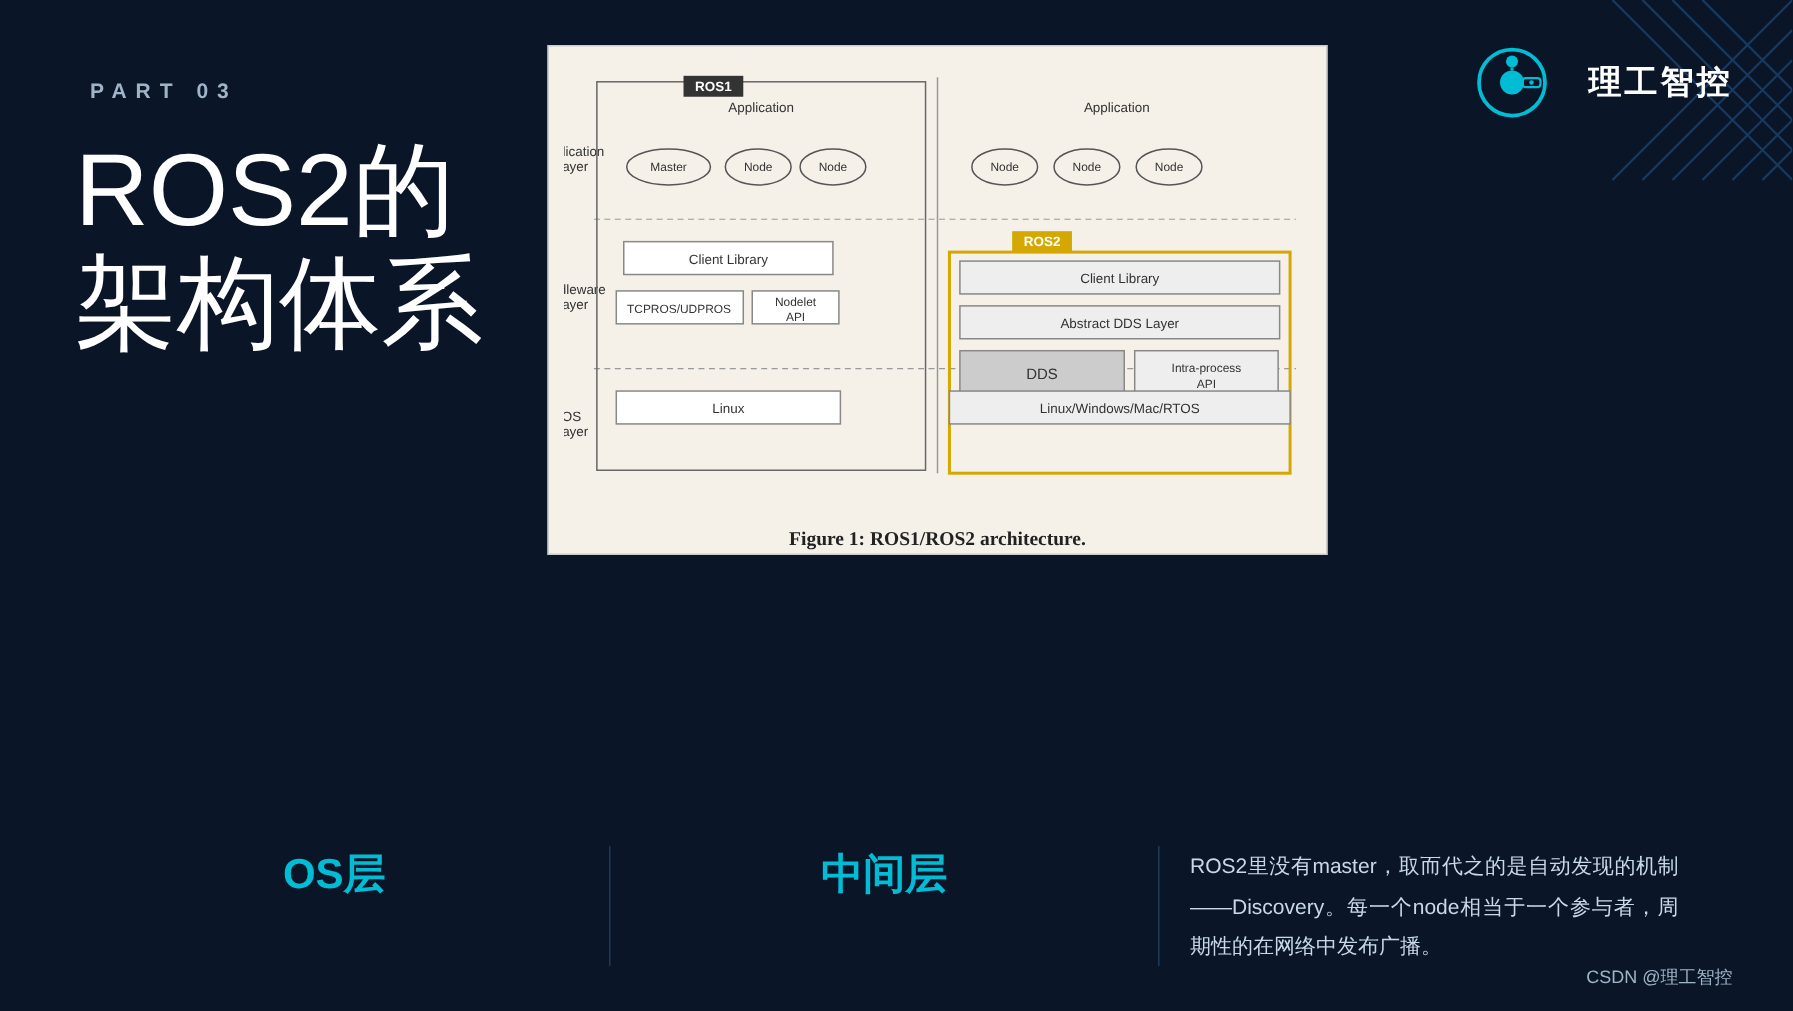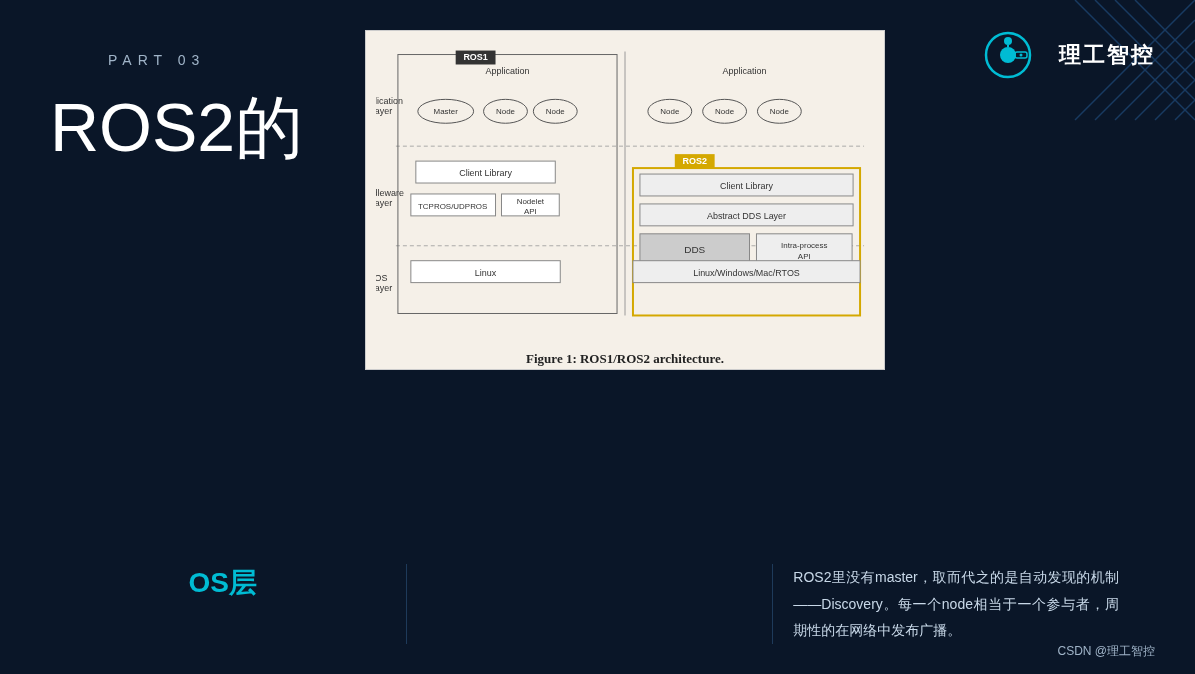--- a/index.html
+++ b/index.html
@@ -24,22 +24,21 @@
     }
 
     
     .part-label {
       position: absolute;
       top: 52px;
       left: 60px;
       font-size: 14px;
       letter-spacing: 6px;
       color: #a0b4c8;
-      font-weight: 400;
-      margin-left: 48px;
+      font-weight: 700;
     }
 
     
     .main-title {
       position: absolute;
       top: 90px;
       left: 50px;
       font-size: 68px;
       font-weight: 400;
       line-height: 1.1;
@@ -165,20 +164,21 @@
     <line x1="100" y1="0" x2="200" y2="100"></line>
     <line x1="120" y1="0" x2="200" y2="80"></line>
     <line x1="140" y1="0" x2="200" y2="60"></line>
   </g>
 </svg>
 
 <div class="part-label">PART   03</div>
 
 <div class="main-title">
   <div>ROS2的</div>
+  <div>架构体系</div>
 </div>
 
 <div class="logo-area">
   <svg class="logo-icon" viewBox="0 0 50 50" xmlns="http://www.w3.org/2000/svg">
     <circle cx="25" cy="25" r="22" stroke="#00bcd4" stroke-width="2.5" fill="none"></circle>
     <circle cx="25" cy="25" r="8" fill="#00bcd4"></circle>
     <circle cx="25" cy="11" r="4" fill="#00bcd4"></circle>
     <line x1="25" y1="15" x2="25" y2="17" stroke="#00bcd4" stroke-width="2"></line>
     <rect x="32" y="22" width="12" height="6" rx="2" fill="none" stroke="#00bcd4" stroke-width="1.5"></rect>
     <circle cx="38" cy="25" r="1.5" fill="#00bcd4"></circle>
@@ -264,19 +264,20 @@
     </svg>
   </div>
   <div class="diagram-caption">Figure 1: ROS1/ROS2 architecture.</div>
 </div>
 
 <div class="bottom-sections">
   <div class="section-col">
     <div class="section-title">OS层</div>
   </div>
   <div class="section-col">
+    <div class="section-title">中间层</div>
   </div>
   <div class="section-col">
     <div class="section-body">ROS2里没有master，取而代之的是自动发现的机制——Discovery。每一个node相当于一个参与者，周期性的在网络中发布广播。</div>
   </div>
 </div>
 
 <div class="csdn-tag">CSDN @理工智控</div>
 
 </body></html>

